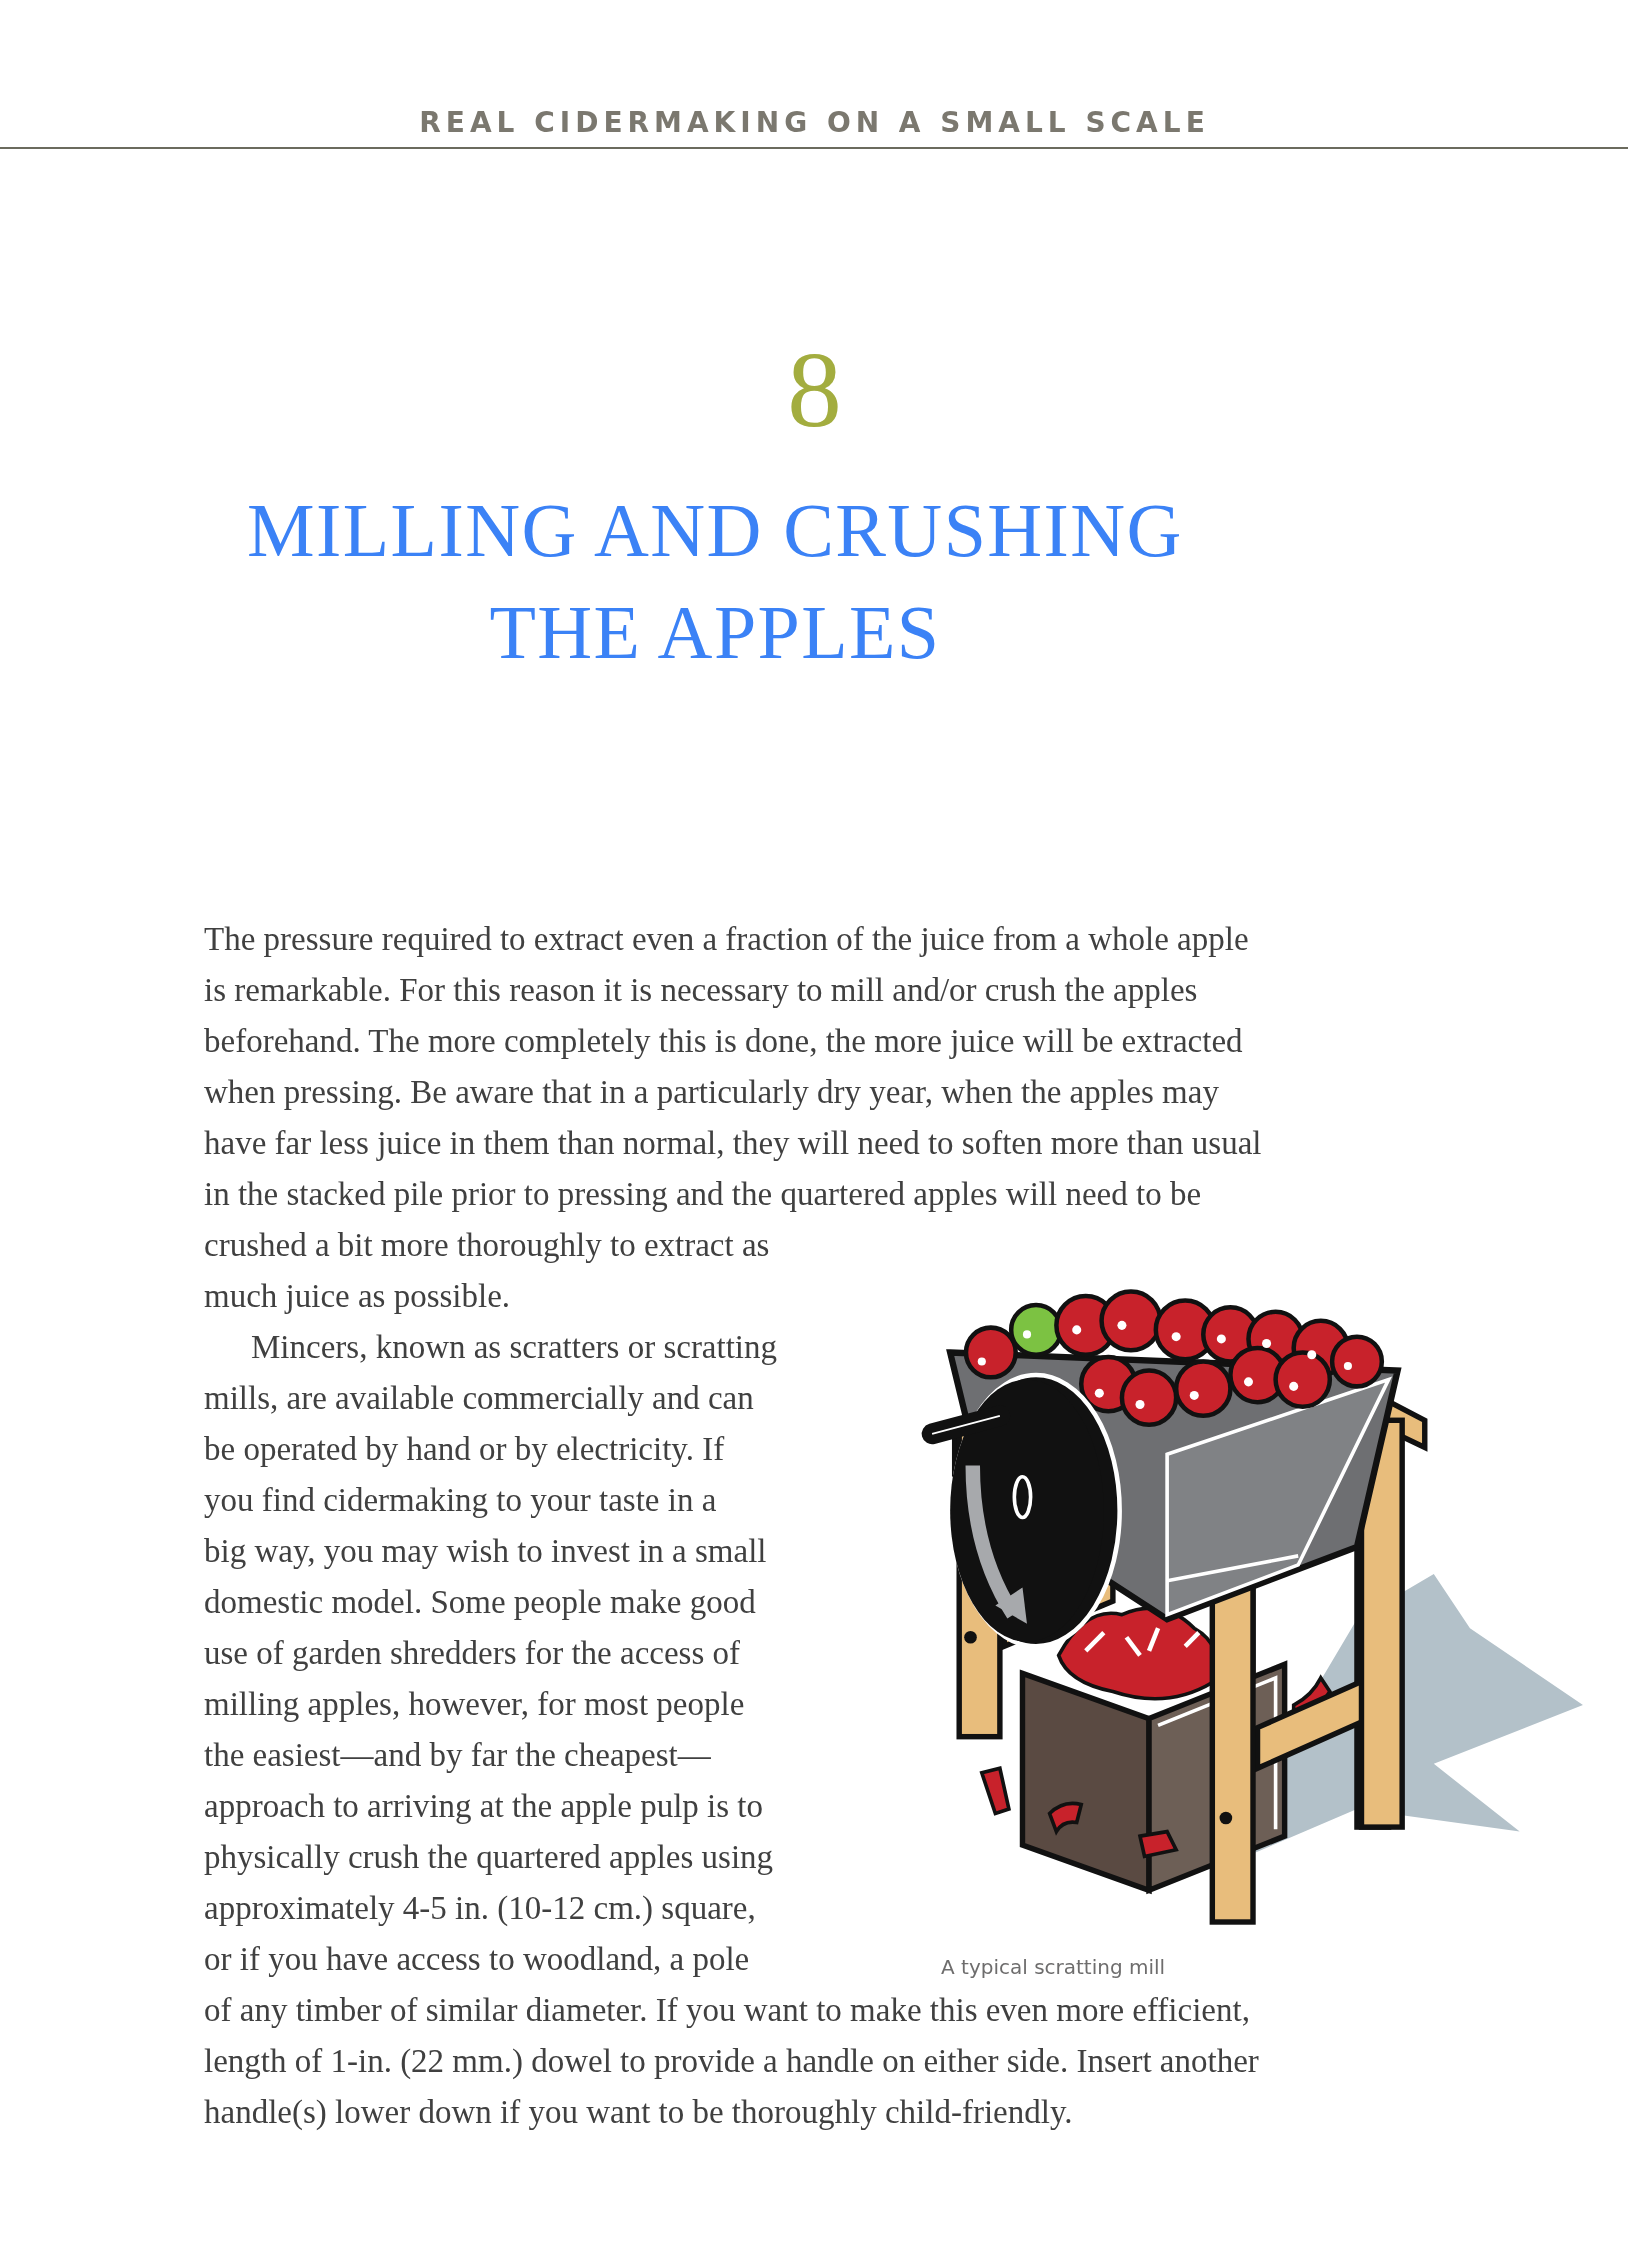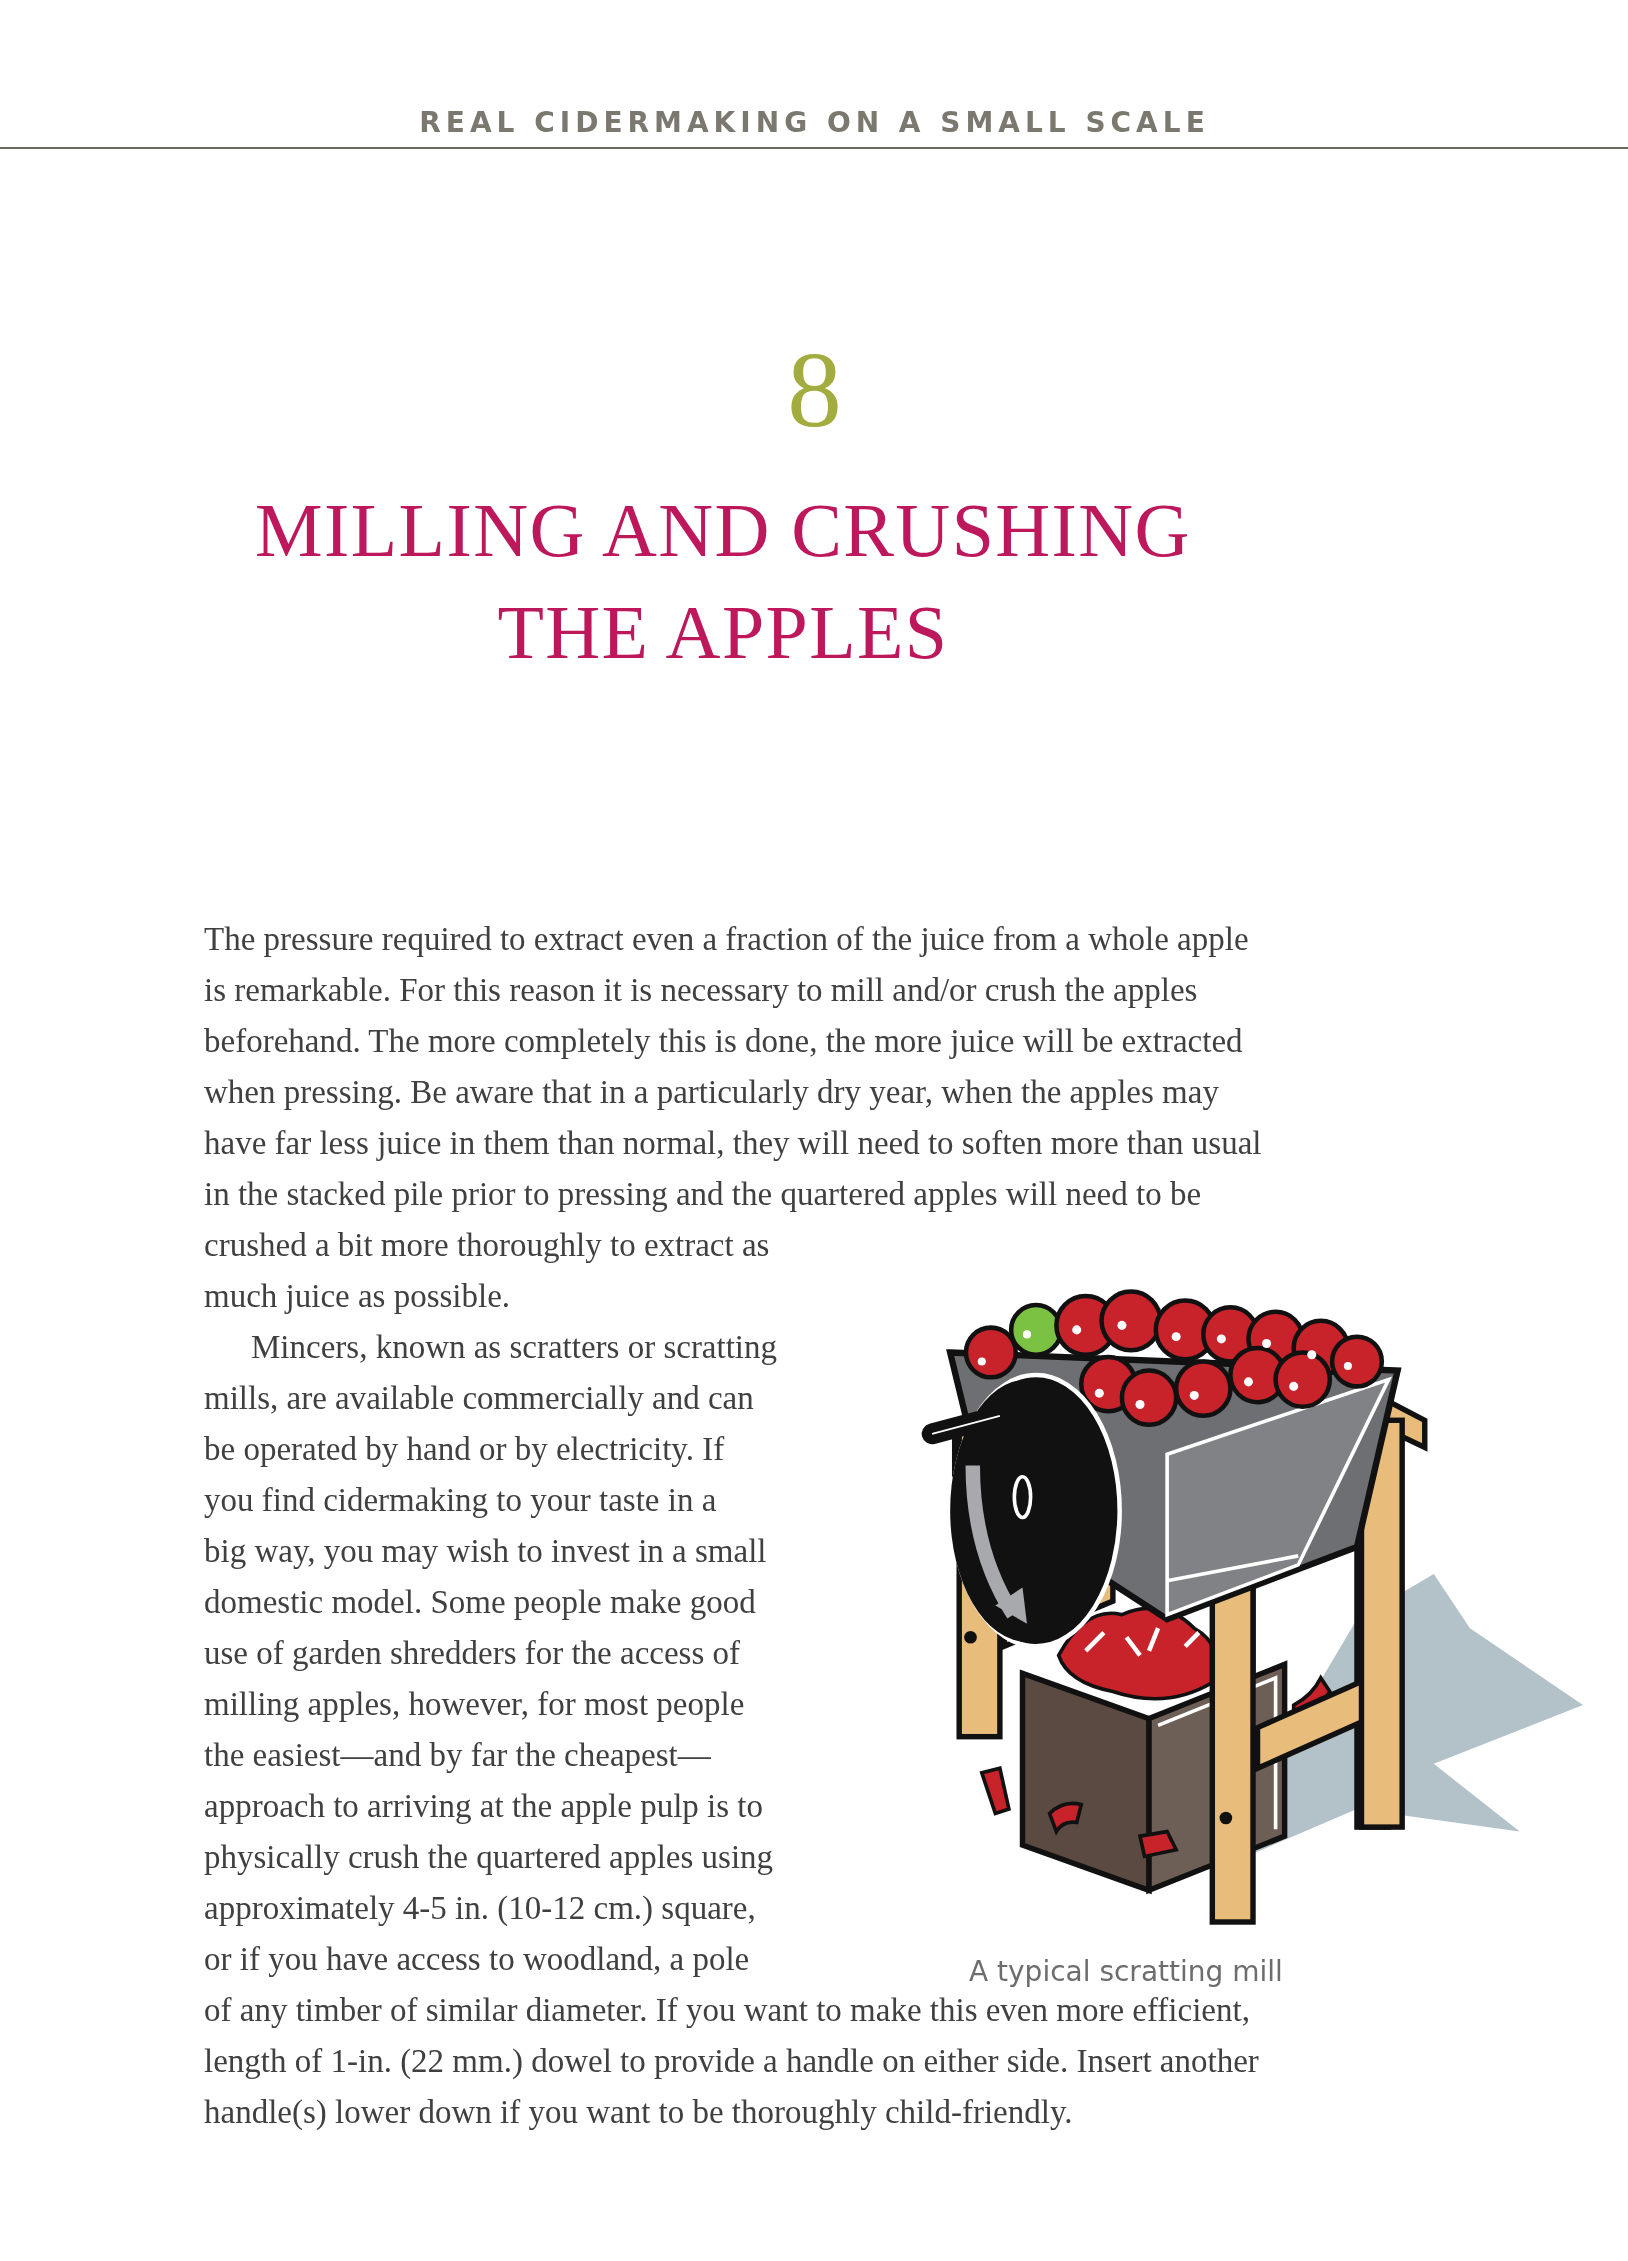--- a/index.html
+++ b/index.html
@@ -17,44 +17,44 @@
     background: #6b6b5e;
   }
 
   .chapter-number {
     position: absolute; left: 0; top: 335px; width: 1629px;
     text-align: center;
     font-family: "Liberation Serif", serif;
     font-size: 109px; line-height: 109px; color: #a3ad3f;
   }
   .chapter-title {
-    position: absolute; left: 12px; top: 479px; width: 1422px;
+    position: absolute; left: 4px; top: 479px; width: 1422px;
     text-align: center;
     font-family: "Liberation Serif", serif;
-    font-size: 76px; line-height: 102px; color: #be185d;
+    font-size: 76px; line-height: 102px; color: #3b82f6;
     letter-spacing: 1.4px;
   }
   .chapter-title span { display: block; }
 
   .body-text {
     position: absolute; left: 204px; top: 914px; width: 1221px;
     font-family: "Liberation Serif", serif;
     font-size: 33px; line-height: 51px; color: #404040;
   }
   .body-text .line { display: block; white-space: nowrap; }
   .body-text .indent { padding-left: 47px; }
 
   .figure {
     position: absolute; left: 914px; top: 1230px; width: 678px; height: 706px;
   }
   .figure svg { width: 100%; height: 100%; display: block; }
   .figure-caption {
     position: absolute; left: 941px; top: 1955px;
     font-family: "DejaVu Sans", sans-serif;
-    font-size: 28px; color: #6e6d6d; margin-left: 28px;
+    font-size: 20px; color: #6e6d6d;
   }
 </style>
 </head>
 <body>
 
 <div class="running-header">REAL CIDERMAKING ON A SMALL SCALE</div>
 <div class="header-rule"></div>
 
 <div class="chapter-number">8</div>
 <div class="chapter-title">

